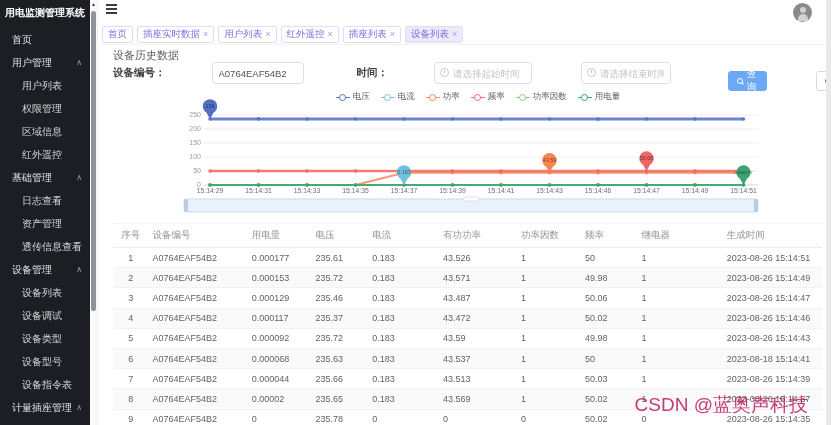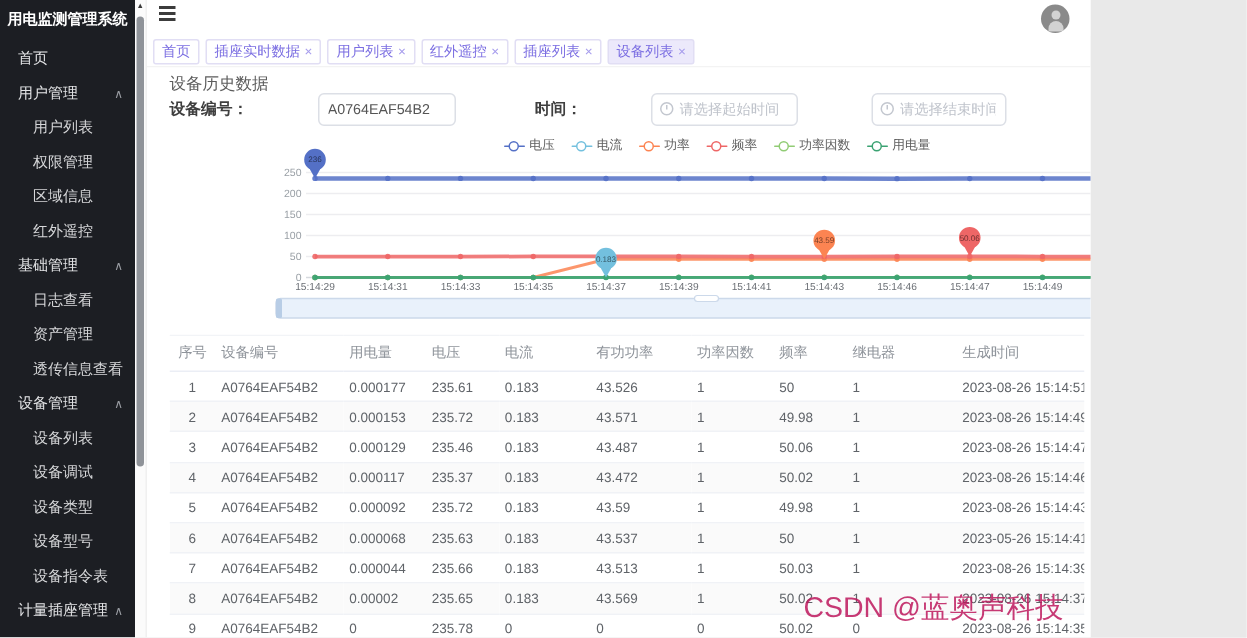--- a/index.html
+++ b/index.html
@@ -1,16 +1,16 @@
 <!DOCTYPE html>
 <html><head>
 <meta charset="utf-8">
 <style>
   html,body{margin:0;padding:0;background:#e9e9e9;}
-  #screen{position:relative;width:727px;height:425px;background:#fff;overflow:hidden;
+  #screen{position:relative;width:826px;height:425px;background:#fff;overflow:hidden;
           font-family:"Liberation Sans","DejaVu Sans",sans-serif;color:#333;}
   
   .sidebar{position:absolute;left:0;top:0;width:90px;height:425px;background:#1c1e23;overflow:hidden;}
   .side-title{padding-top:6px;text-align:center;color:#fff;font-size:10px;font-weight:bold;letter-spacing:0;}
   .menu{margin-top:8px;}
   .m-item{height:23px;line-height:23px;font-size:10px;color:#e3e4e6;padding-left:12px;position:relative;cursor:pointer;white-space:nowrap;}
   .m-item.sub{padding-left:22px;color:#d6d7d9;}
   .m-item .arrow{position:absolute;right:8px;top:0;font-size:8px;color:#9a9da3;}
   
   .vscroll{position:absolute;left:90px;top:0;width:7px;height:425px;background:#fbfbfb;border-right:1px solid #f0f0f0;}
@@ -425,21 +425,21 @@
               <tr class="even">
                 <td class="c0">6</td>
                 <td>A0764EAF54B2</td>
                 <td>0.000068</td>
                 <td>235.63</td>
                 <td>0.183</td>
                 <td>43.537</td>
                 <td>1</td>
                 <td>50</td>
                 <td>1</td>
-                <td>2023-05-26 15:14:41</td>
+                <td>2023-08-18 15:14:41</td>
               </tr>
               <tr>
                 <td class="c0">7</td>
                 <td>A0764EAF54B2</td>
                 <td>0.000044</td>
                 <td>235.66</td>
                 <td>0.183</td>
                 <td>43.513</td>
                 <td>1</td>
                 <td>50.03</td>

